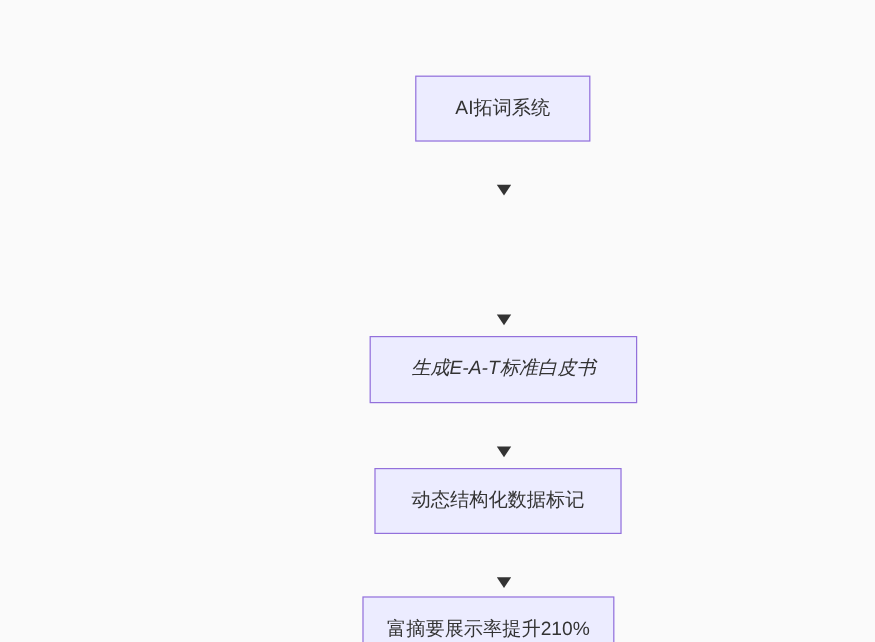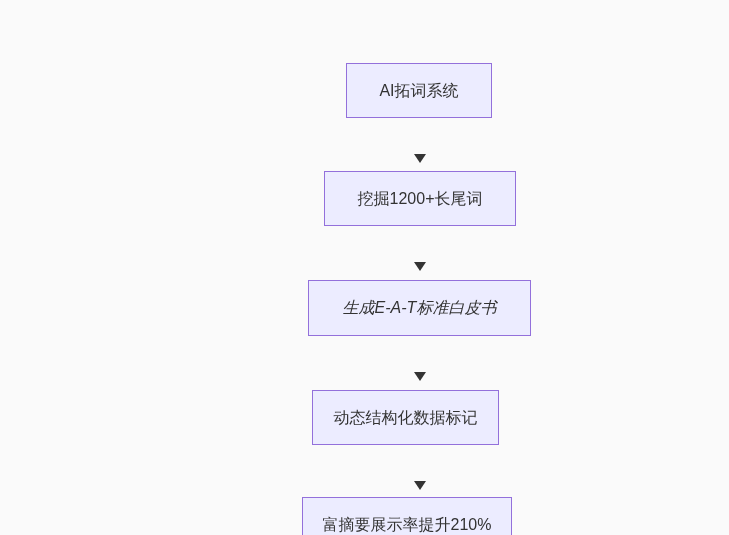--- a/index.html
+++ b/index.html
@@ -23,21 +23,21 @@
     line-height: 1;
     display: flex;
     align-items: center;
     justify-content: center;
     text-align: center;
     white-space: nowrap;
   }
   .n0 { left: 298px; top: 15px;  width: 146px; height: 55px; }
   .n1 { left: 276px; top: 123px; width: 192px; height: 55px; }
   .n2 { left: 260px; top: 232px; width: 223px; height: 56px; font-style: italic; }
-  .n3 { left: 264px; top: 342px; width: 187px; height: 55px; }
+  .n3 { left: 264px; top: 342px; width: 206px; height: 55px; }
   .n4 { left: 254px; top: 449px; width: 210px; height: 55px; }
   .edge {
     position: absolute;
     left: 365px;
     width: 13px;
     display: flex;
     flex-direction: column;
     align-items: center;
   }
   .edge-line {
@@ -63,23 +63,20 @@
 
   <div class="node n0">
     <span>AI拓词系统</span>
   </div>
 
   <div class="edge e0">
     <div class="edge-line"></div>
     <div class="edge-arrowhead"></div>
   </div>
 
-  <div class="node n1">
-    <span>挖掘1200+长尾词</span>
-  </div>
 
   <div class="edge e1">
     <div class="edge-line"></div>
     <div class="edge-arrowhead"></div>
   </div>
 
   <div class="node n2">
     <span>生成E-A-T标准白皮书</span>
   </div>
 

